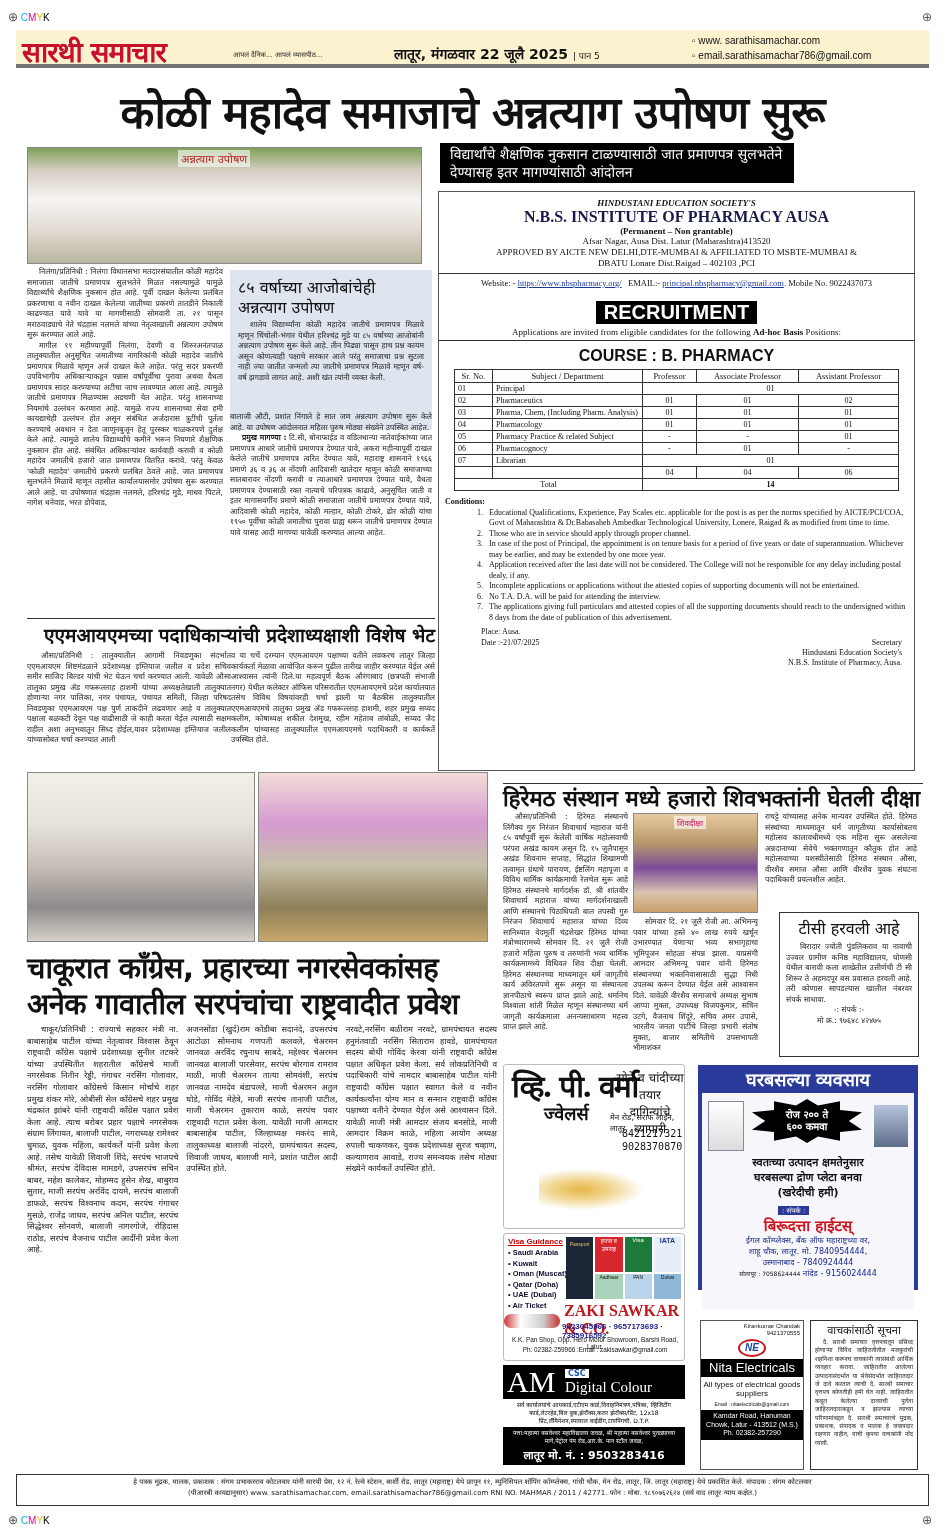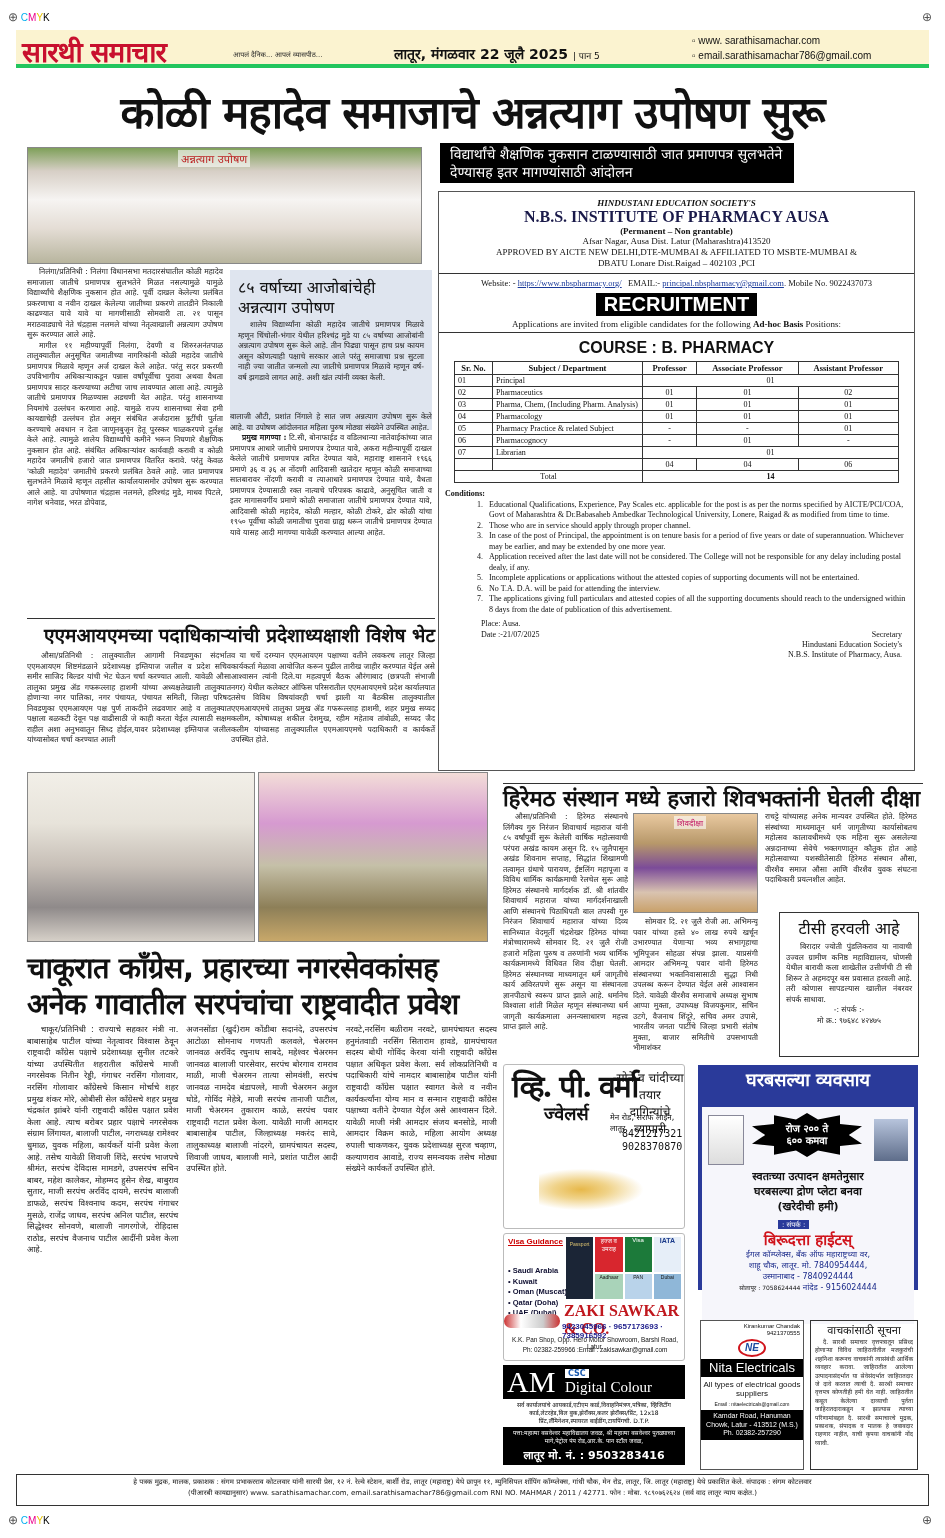--- a/index.html
+++ b/index.html
@@ -1,45 +1,45 @@
 <!DOCTYPE html>
 <html><head>
 <meta charset="utf-8">
 <style>
 *{box-sizing:border-box;margin:0;padding:0}
 body{width:945px;height:1538px;background:#fff;font-family:"DejaVu Sans",sans-serif;color:#111;position:relative;overflow:hidden}
 .abs{position:absolute}
 .cmyk{font-size:10px;font-family:"Liberation Sans",sans-serif}
 .cmyk .c{color:#00aeef}.cmyk .m{color:#ec008c}.cmyk .y{color:#e6c200}.cmyk .k{color:#000}
 .reg{font-size:12px;color:#555}
-.masthead{left:16px;top:30px;width:913px;height:38px;background:#fbf3d0;border-bottom:4px solid #22c55e}
+.masthead{left:16px;top:30px;width:913px;height:38px;background:#fbf3d0;border-bottom:4px solid #737373}
 .mast-title{position:absolute;left:6px;top:2px;font-size:28px;font-weight:bold;color:#c8102e;font-family:"DejaVu Serif",serif;letter-spacing:-1px}
 .mast-tag{position:absolute;left:217px;top:20px;font-size:7px;color:#222}
 .mast-date{position:absolute;left:378px;top:14px;font-size:14px;font-weight:bold}
 .mast-page{font-size:9px;font-weight:normal}
 .mast-web{position:absolute;left:676px;top:3px;font-size:10px;font-family:"Liberation Sans",sans-serif;line-height:15px}
 .headline{left:20px;top:84px;width:905px;font-size:44px;font-weight:bold;font-family:"DejaVu Serif",serif;line-height:58px;text-align:center;letter-spacing:-1px}
 .photo{background:linear-gradient(180deg,#9bb77a 0%,#dcd2c3 25%,#f0eeee 50%,#e6e0d8 75%,#c9c6b6 100%);border:1px solid #888}
 .photo-label{position:absolute;font-size:8px;color:#444;background:rgba(255,255,255,.6);padding:1px 3px}
 .body-text{font-size:7.6px;line-height:10.5px;text-align:justify;color:#222}
 .sidebox{background:#dfe5ef;padding:8px}
 .sidebox h3{font-size:16px;font-weight:normal;line-height:20px}
 .black-banner{background:#000;color:#fff;font-size:14px;line-height:18px;padding:2px 10px}
 .ad{border:1px solid #555;background:#fff;font-family:"Liberation Serif",serif;text-align:center}
 .ad .s1{font-style:italic;font-weight:bold;font-size:9px;margin-top:6px}
 .ad .s2{font-weight:bold;font-size:16px;color:#1a1a4a}
 .ad .s3{font-weight:bold;font-size:9px}
 .ad .s4{font-size:9px;line-height:11px}
 .ad .sep{border-top:1px solid #333;margin:4px 0}
 .ad a{color:#1a3a9a;text-decoration:underline}
-.recruit{display:inline-block;background:#000;color:#fff;font-family:"Liberation Sans",sans-serif;font-weight:bold;font-size:20px;padding:0 8px;margin:4px 0 3px}
+.recruit{display:inline-block;background:#000;color:#fff;font-family:"Liberation Sans",sans-serif;font-weight:bold;font-size:20px;padding:0 8px;margin:12px 0 3px}
 .course{font-family:"Liberation Sans",sans-serif;font-weight:bold;font-size:16px;margin:6px 0 4px}
 table.rt{border-collapse:collapse;margin:0 auto;width:445px;font-size:8px}
 table.rt th,table.rt td{border:1px solid #333;padding:1px 3px;vertical-align:middle}
-table.rt th{font-weight:bold;font-size:8.5px}
+table.rt th{font-weight:normal;font-size:8.5px}
 table.rt td.l{text-align:left}
 table.rt td.c{text-align:center}
 .conds{text-align:left;font-size:8px;line-height:10.5px;padding:6px 6px}
 .conds ol{margin-left:40px}
 .conds li{padding-left:4px}
 .sign{text-align:right;font-size:8px;line-height:10px;padding-right:12px}
 .head2{font-size:22px;font-weight:bold;font-family:"DejaVu Serif",serif;line-height:28px}
 .head3{font-size:29px;font-weight:bold;font-family:"DejaVu Sans",sans-serif;line-height:36px;letter-spacing:-.5px}
 .tc-box{border:1px solid #333;padding:6px 6px;text-align:center}
 .tc-box h4{font-size:16px;font-weight:normal;line-height:20px;margin-bottom:3px}
@@ -246,21 +246,21 @@
   <div style="position:absolute;left:106px;top:46px;font-size:8px">मेन रोड, सराफ लाईन, लातूर</div>
   <div style="position:absolute;left:118px;top:62px;font-size:10px;font-family:'DejaVu Sans Mono',monospace;line-height:13px">
       <div>8421217321</div>
       <div>9028370870</div>
     </div>
   <div style="position:absolute;left:35px;top:92px;width:140px;height:65px;background:radial-gradient(ellipse at 30% 50%,#e7b84a 0,#f0d38a 20%,#fff 45%),radial-gradient(ellipse at 80% 70%,#d9a43c 0,#fff 40%)"></div>
 </div>
 
 <div class="abs vp" style="left:503px;top:1233px;width:182px;height:128px;overflow:hidden;font-family:'Liberation Sans',sans-serif">
   <div style="position:absolute;left:4px;top:3px;font-size:8px;font-weight:bold;color:#c00;text-decoration:underline">Visa Guidance</div>
-  <ul id="zaki-list" style="position:absolute;left:4px;top:32px;list-style:none;font-size:7.5px;font-weight:bold;color:#113;line-height:10.5px">
+  <ul id="zaki-list" style="position:absolute;left:4px;top:14px;list-style:none;font-size:7.5px;font-weight:bold;color:#113;line-height:10.5px">
       <li>• Saudi Arabia</li>
       <li>• Kuwait</li>
       <li>• Oman (Muscat)</li>
       <li>• Qatar (Doha)</li>
       <li>• UAE (Dubai)</li>
       <li>• Air Ticket</li>
     </ul>
   <div style="position:absolute;left:62px;top:3px;width:115px;height:62px;display:grid;grid-template-columns:repeat(4,1fr);gap:2px">
     <div style="grid-row:span 2;background:#1b2536;color:#d9c070;font-size:5px;text-align:center;padding-top:4px">Passport</div>
     <div style="background:#d8262e;color:#fff;font-size:6px;text-align:center">हज्ज व उमराह</div>
@@ -281,21 +281,21 @@
   <div style="position:absolute;left:4px;top:0;font-size:30px;font-family:'Liberation Serif',serif">AM</div>
   <div style="position:absolute;left:62px;top:4px;background:#fff;color:#1a5ab0;font-size:8px;font-weight:bold;padding:0 3px">CSC</div>
   <div style="position:absolute;left:62px;top:14px;font-size:15px;font-family:'Liberation Serif',serif">Digital Colour Xerox</div>
   <div style="position:absolute;left:0;top:34px;width:182px;background:#fff;color:#000;font-size:6px;line-height:8px;padding:2px 3px;text-align:center">सर्व कार्यालयांचे आयकार्ड,एटीएम कार्ड,विवाहनिमंत्रण,पत्रिका, व्हिजिटींग कार्ड,लेटरहेड,बिल बुक,झेरॉक्स,कलर झेरॉक्स/प्रिंट, 12x18 प्रिंट,लॅमिनेशन,स्पायरल बाईंडींग,टायपिंगची. D.T.P.</div>
   <div style="position:absolute;left:2px;top:64px;width:178px;font-size:6px;line-height:8px;text-align:center">पत्ता:महात्मा बसवेश्वर महाविद्यालय जवळ, श्री महात्मा बसवेश्वर पुतळ्याच्या मागे,पेट्रोल पंप रोड,आर.के. पान स्टॉल जवळ,</div>
   <div style="position:absolute;left:2px;top:82px;width:178px;font-size:11px;font-weight:bold;text-align:center">लातूर मो. नं. : 9503283416</div>
 </div>
 
 <div class="abs ghar" style="left:698px;top:1065px;width:220px;height:225px;padding:4px">
   <div style="text-align:center;font-size:18px;font-weight:bold;line-height:22px">घरबसल्या व्यवसाय</div>
-  <div style="background:#f6f6fb;color:#111;height:217px;margin-top:16px;position:relative;text-align:center">
+  <div style="background:#f6f6fb;color:#111;height:217px;margin-top:2px;position:relative;text-align:center">
     <div style="position:absolute;left:50px;top:6px;width:110px;height:44px;background:#000;color:#fff;clip-path:polygon(50% 0,60% 15%,80% 5%,80% 25%,100% 30%,88% 50%,100% 70%,80% 75%,80% 95%,60% 85%,50% 100%,40% 85%,20% 95%,20% 75%,0 70%,12% 50%,0 30%,20% 25%,20% 5%,40% 15%);font-size:10px;font-weight:bold;display:flex;align-items:center;justify-content:center;padding:0 30px;line-height:12px">रोज २०० ते ६०० कमवा</div>
     <div style="position:absolute;left:6px;top:8px;width:36px;height:50px;border:1px solid #889;background:linear-gradient(#fff,#ddd)"></div>
     <div style="position:absolute;right:6px;top:12px;width:34px;height:42px;background:linear-gradient(#b7c4dc,#5e6d8a)"></div>
     <div style="position:absolute;left:0;right:0;top:62px;font-size:11px;font-weight:bold;line-height:15px">
       <div>स्वतःच्या उत्पादन क्षमतेनुसार</div>
       <div>घरबसल्या द्रोण प्लेटा बनवा</div>
       <div>(खरेदीची हमी)</div>
     </div>
     <div style="position:absolute;left:76px;top:113px;background:#2a3a9a;color:#fff;font-size:7px;padding:0 4px">: संपर्क :</div>
     <div style="position:absolute;left:0;right:0;top:122px;font-size:15px;font-weight:bold;color:#d0141c">बिरूदत्ता हाईटस्</div>

